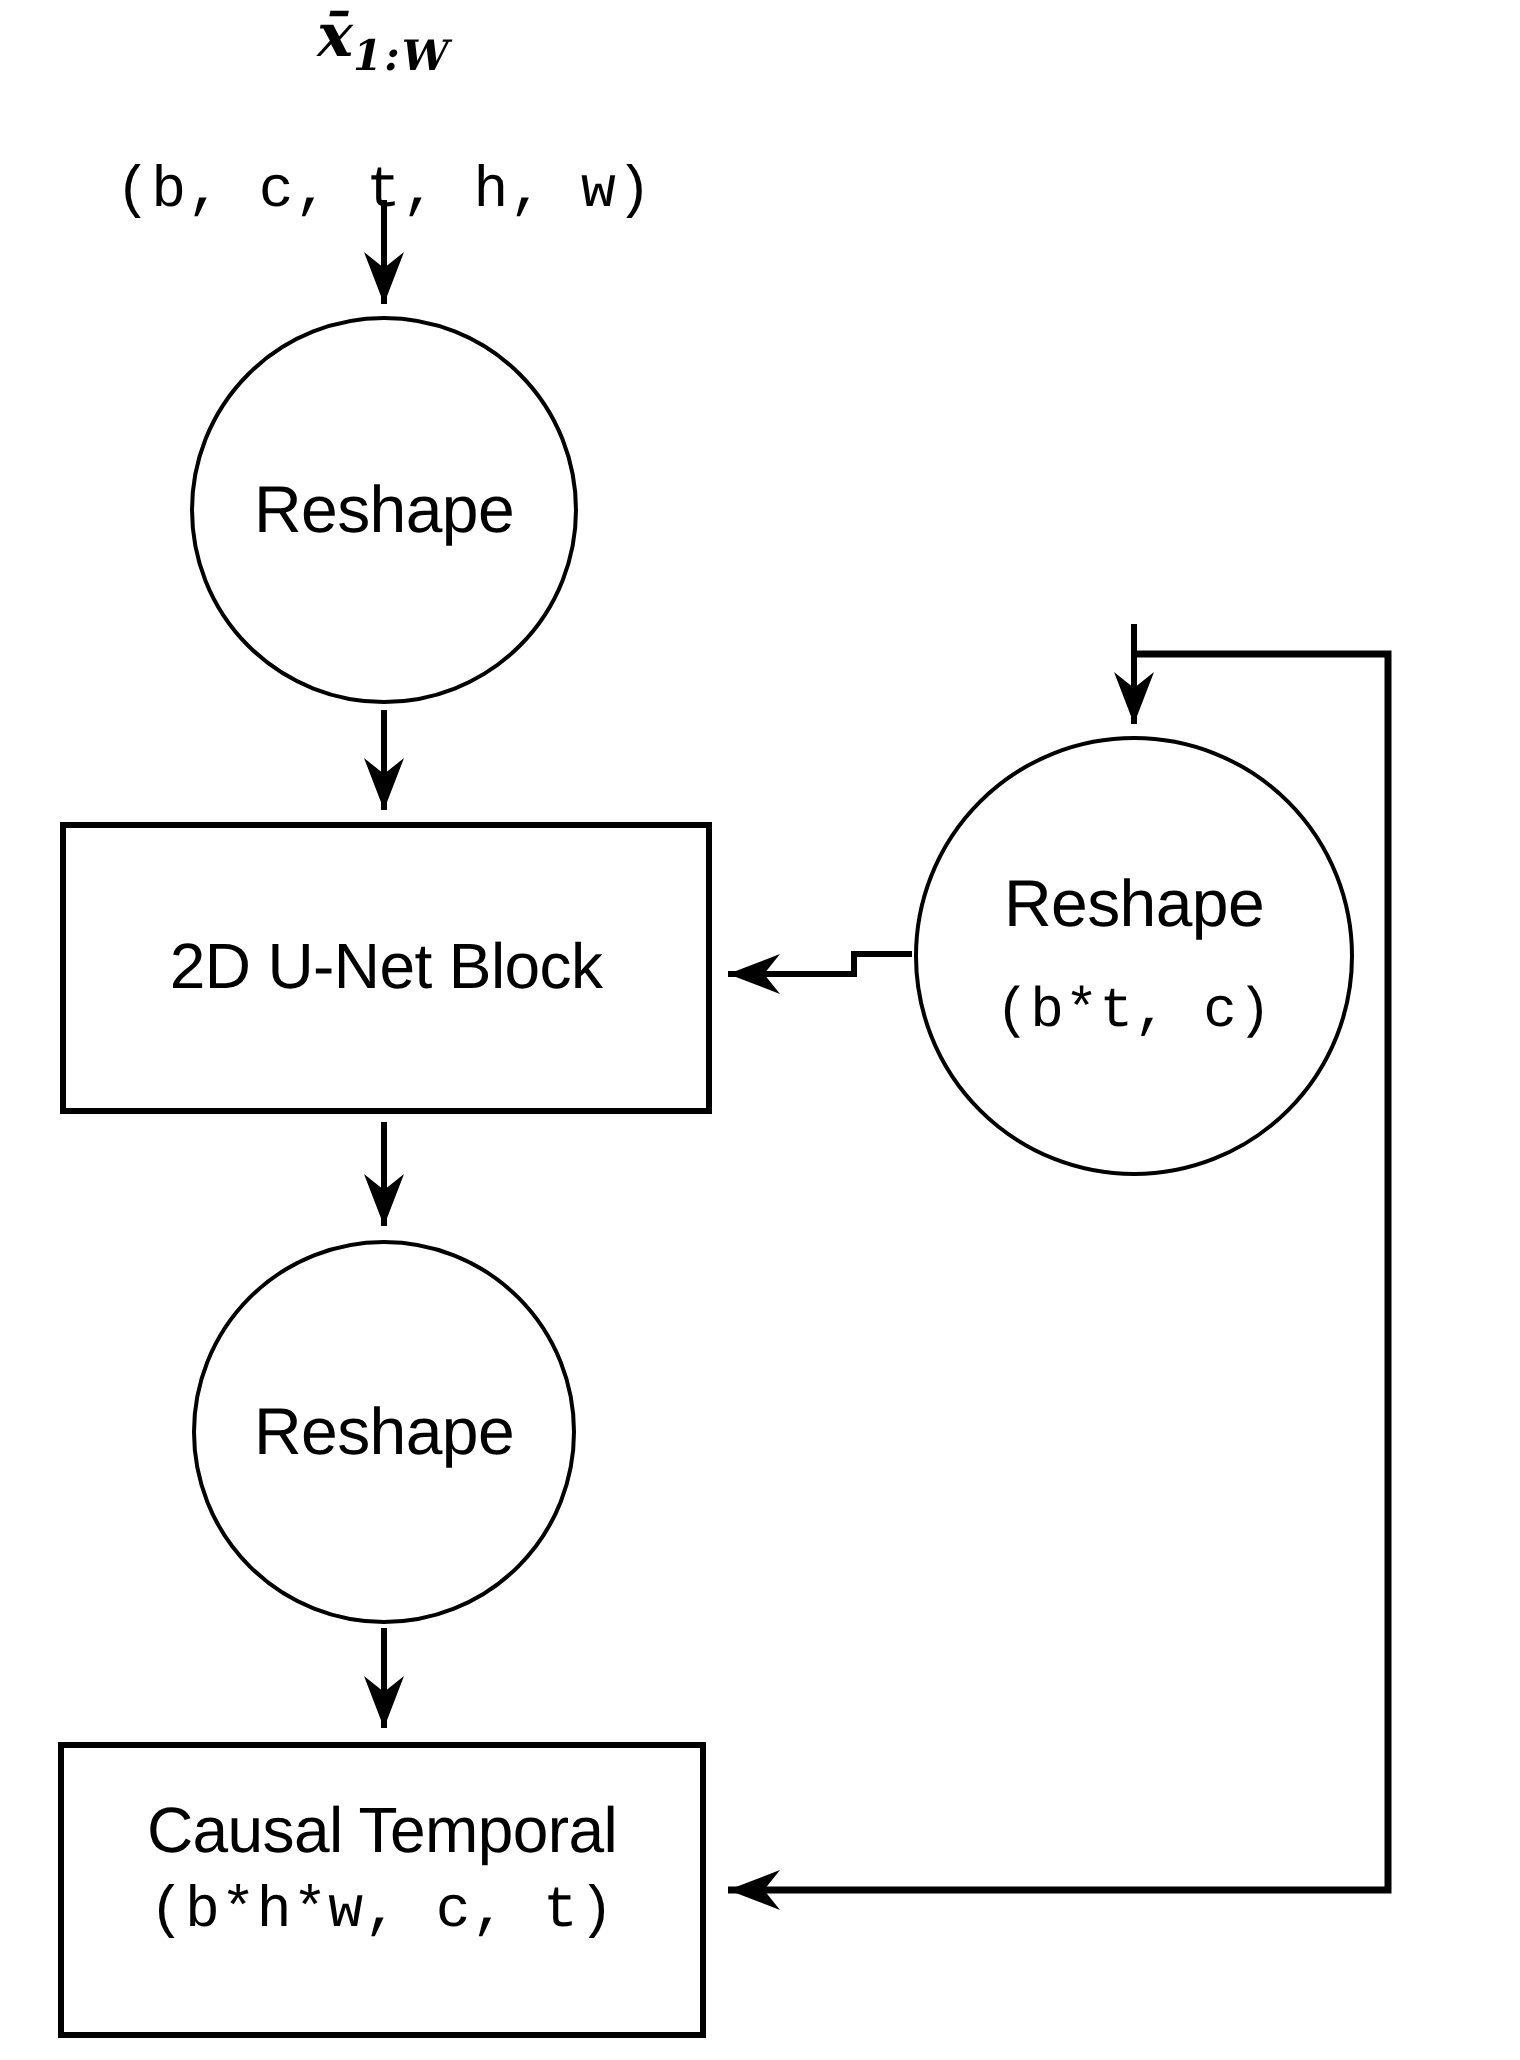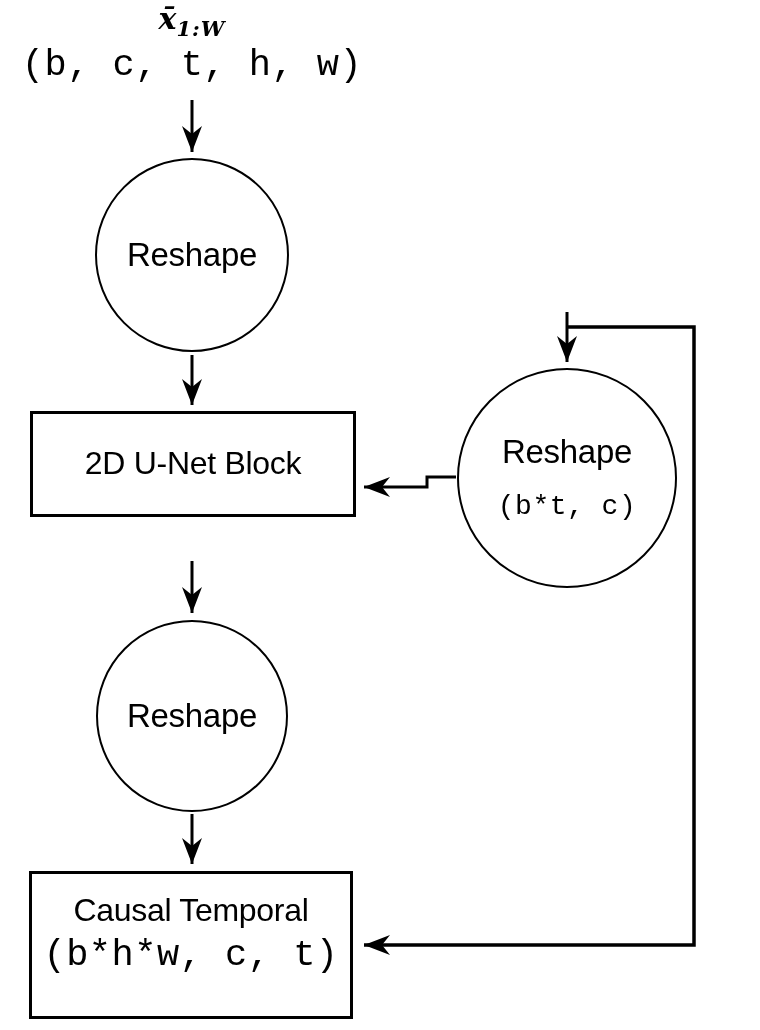--- a/index.html
+++ b/index.html
@@ -21,33 +21,33 @@
     line-height:1.15;
   }
   .rect{
     border:3px solid #000;
     background:#fff;
     box-sizing:border-box;
     line-height:1.22;
   }
   .sans-lg{font-size:32px;letter-spacing:-0.3px;}
   .sans-xl{font-size:33px;letter-spacing:-0.3px;}
-  .mono{font-family:"Liberation Mono",monospace;font-size:37px;letter-spacing:0.5px;white-space:pre;}
+  .mono{font-family:"Liberation Mono",monospace;font-size:29px;letter-spacing:0.5px;white-space:pre;}
   .mono-sm{font-family:"Liberation Mono",monospace;font-size:28px;letter-spacing:0.5px;white-space:pre;}
   .mathline{
     font-family:"DejaVu Serif",serif;
     font-style:italic;font-weight:bold;
     font-size:30px;line-height:1;
     margin-bottom:6px;
   }
   .mathline sub{
     font-weight:bold;font-style:italic;
     font-size:21px;letter-spacing:1px;
   }
-  .toplabel{line-height:1.1;}
+  .toplabel{line-height:1.1;gap:36px;}
 </style>
 </head>
 <body>
 
 <div id="canvas">
 
   <svg id="connector-layer" viewBox="0 0 760 1030" xmlns="http://www.w3.org/2000/svg">
     <defs>
       <marker id="arrowhead" markerUnits="userSpaceOnUse" markerWidth="27" markerHeight="22" refX="26" refY="10" orient="auto">
         <path d="M0,0 L26,10 L0,20 L8,10 Z" fill="#000"></path>
@@ -74,21 +74,21 @@
   </div>
 
   <div class="node" style="left:417px;top:204px;width:300px;">
   </div>
 
   <div class="node circle" style="left:457px;top:368px;width:220px;height:220px;">
     <span class="sans-xl">Reshape</span>
     <span class="mono-sm" style="margin-top:20px;">(b*t, c)</span>
   </div>
 
-  <div class="node rect" style="left:30px;top:411px;width:326px;height:106px;">
+  <div class="node rect" style="left:30px;top:411px;width:326px;height:146px;">
     <div class="sans-lg">2D U-Net Block</div>
   </div>
 
   <div class="node circle" style="left:96px;top:620px;width:192px;height:192px;">
     <span class="sans-xl">Reshape</span>
   </div>
 
   <div class="node rect" style="left:29px;top:871px;width:324px;height:148px;padding-bottom:20px;">
     <div class="sans-lg">Causal Temporal</div>
     <div class="mono" style="margin-top:3px;">(b*h*w, c, t)</div>

